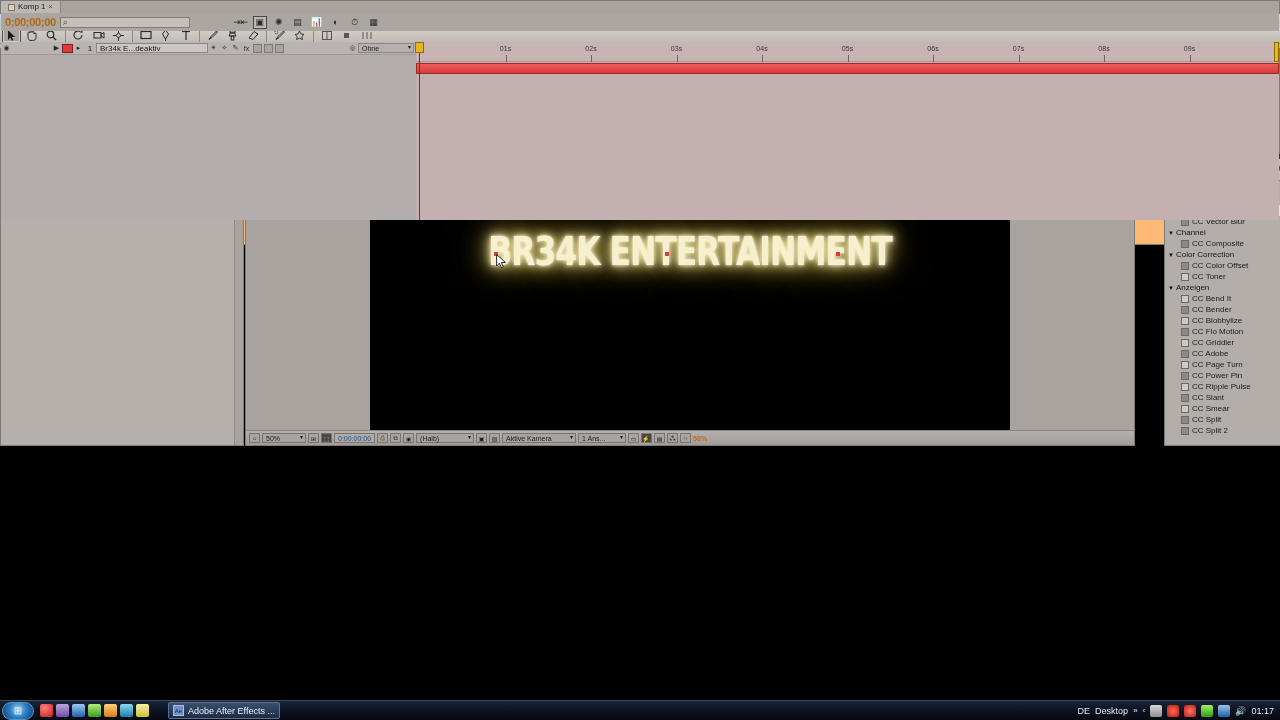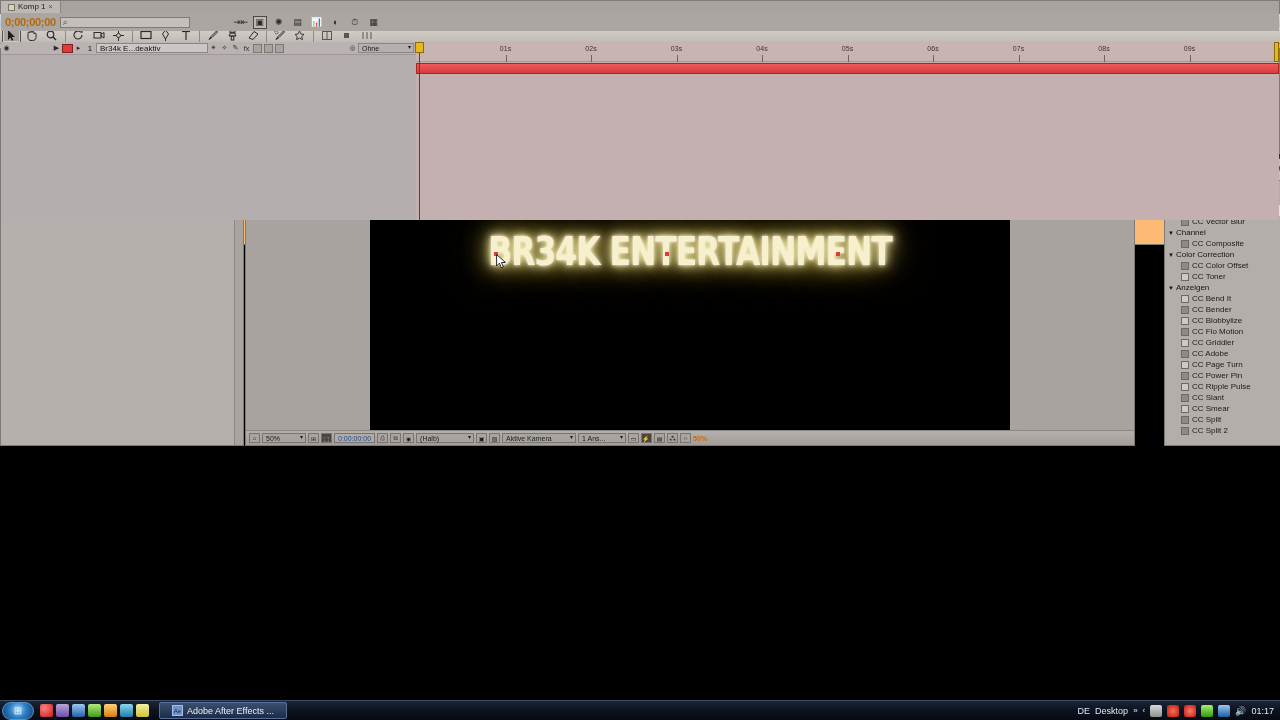--- a/index.html
+++ b/index.html
@@ -218,22 +218,22 @@
   }
   .start-orb {
     width:32px; height:18px; margin-left:2px; border-radius:9px;
     background:radial-gradient(circle at 50% 40%, #9fd4f5 0%, #2e7fc4 45%, #0d3f74 100%);
     border:1px solid #5a93c8; display:flex; align-items:center; justify-content:center;
     font-size:10px; color:#e6f4ff;
   }
   .qlaunch { display:flex; align-items:center; gap:3px; margin-left:6px; }
   .qico { width:13px; height:13px; border-radius:2px; }
   .tb-task {
-    margin-left:10px; height:17px; display:flex; align-items:center; gap:4px;
-    padding:0 12px; background:linear-gradient(to bottom,#3a4f70,#1d2c45);
+    margin-left:19px; height:17px; display:flex; align-items:center; gap:4px;
+    padding:0 4px; background:linear-gradient(to bottom,#3a4f70,#1d2c45);
     border:1px solid #5a7099; border-radius:2px; color:#e8eef8; font-size:9px;
   }
   .tb-task-ico { width:11px; height:11px; background:#6f93c9; border:1px solid #9ec0ea; font-size:6px; text-align:center; line-height:10px; color:#12233d; }
   .tray { margin-left:auto; display:flex; align-items:center; gap:5px; padding-right:6px; color:#dce7f5; font-size:9px; }
   .tray-ico { width:12px; height:12px; border-radius:2px; }
 </style>
 </head>
 <body>
 
 <div id="root">

